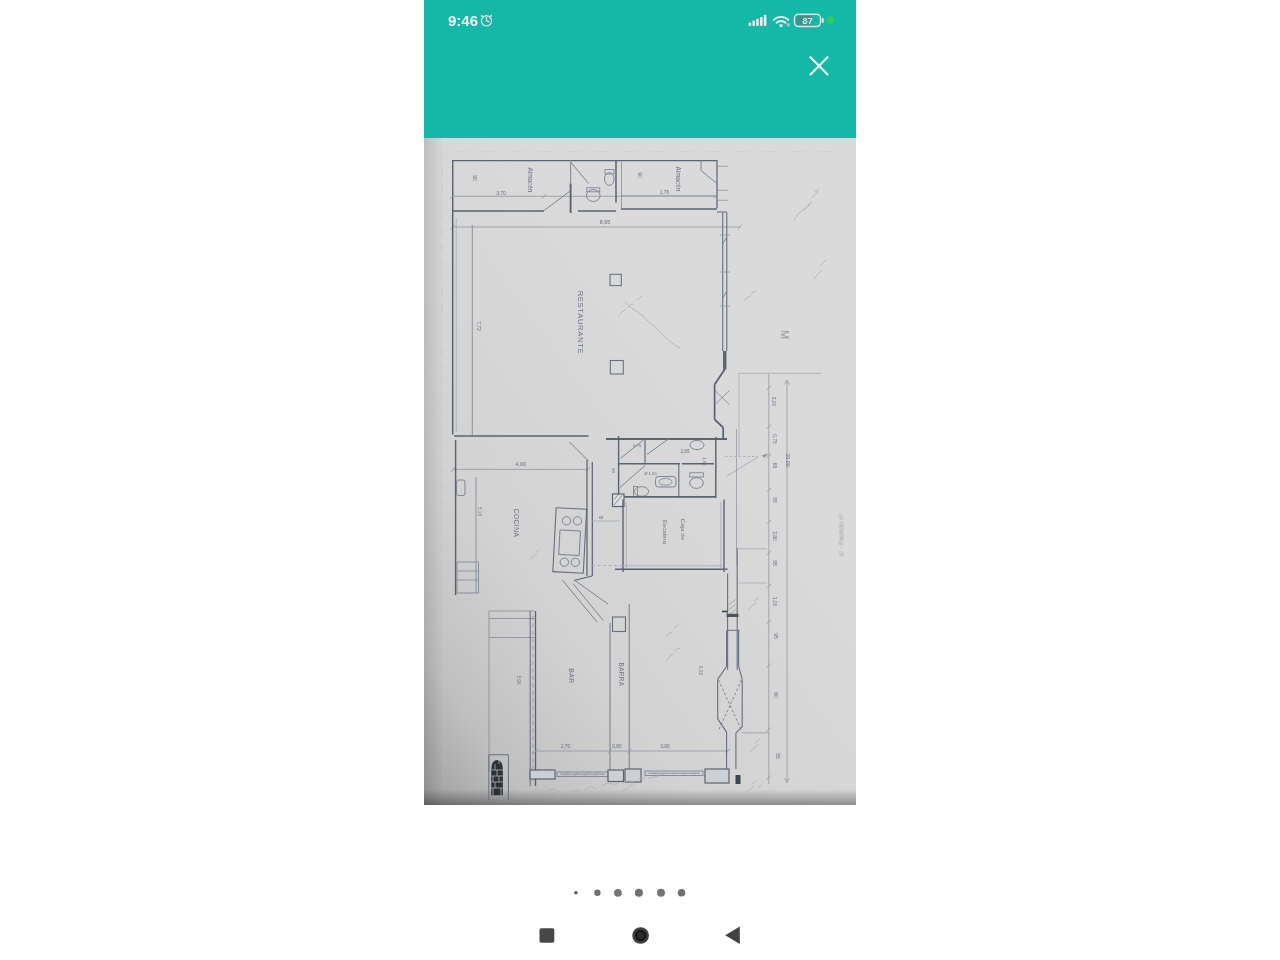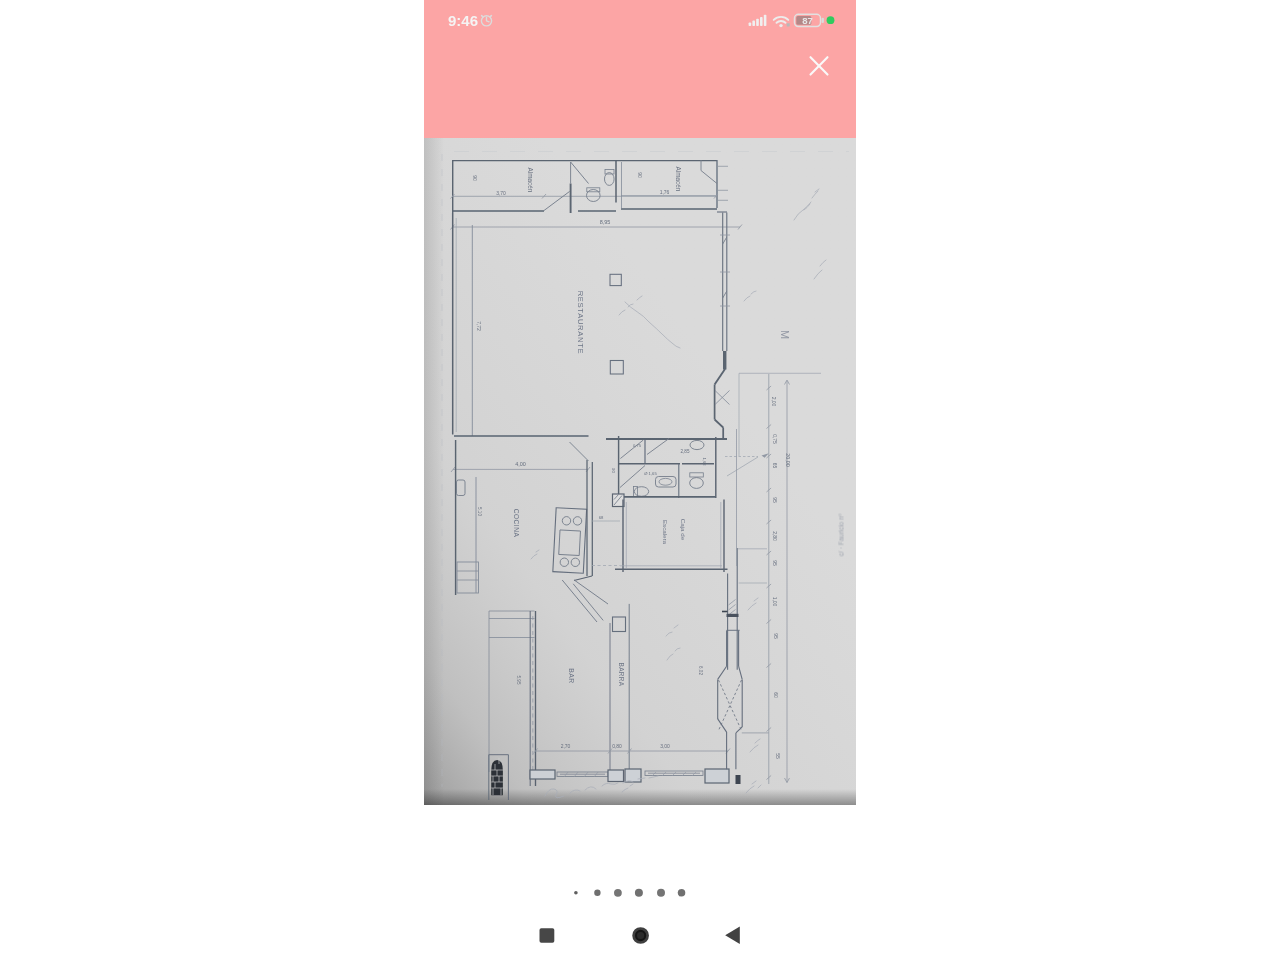--- a/index.html
+++ b/index.html
@@ -1,17 +1,17 @@
 <!DOCTYPE html>
 <html><head>
 <meta charset="utf-8">
 <style>
 html,body{margin:0;padding:0;width:1280px;height:960px;background:#ffffff;overflow:hidden;
 font-family:"Liberation Sans",sans-serif;}
-.phone{position:absolute;left:424px;top:0;width:432px;height:760px;background:#fca5a5;opacity:0.9999;}
+.phone{position:absolute;left:424px;top:0;width:432px;height:760px;background:#14b8a6;opacity:0.9999;}
 svg{display:block}
 </style>
 </head>
 <body>
 <div class="phone">
 <svg width="432" height="960" viewBox="0 0 432 960">
 <defs>
   <linearGradient id="shade" x1="0" y1="1" x2="0.62" y2="0.30">
     <stop offset="0" stop-color="rgba(50,50,50,0.36)"></stop>
     <stop offset="0.18" stop-color="rgba(80,80,80,0.18)"></stop>

